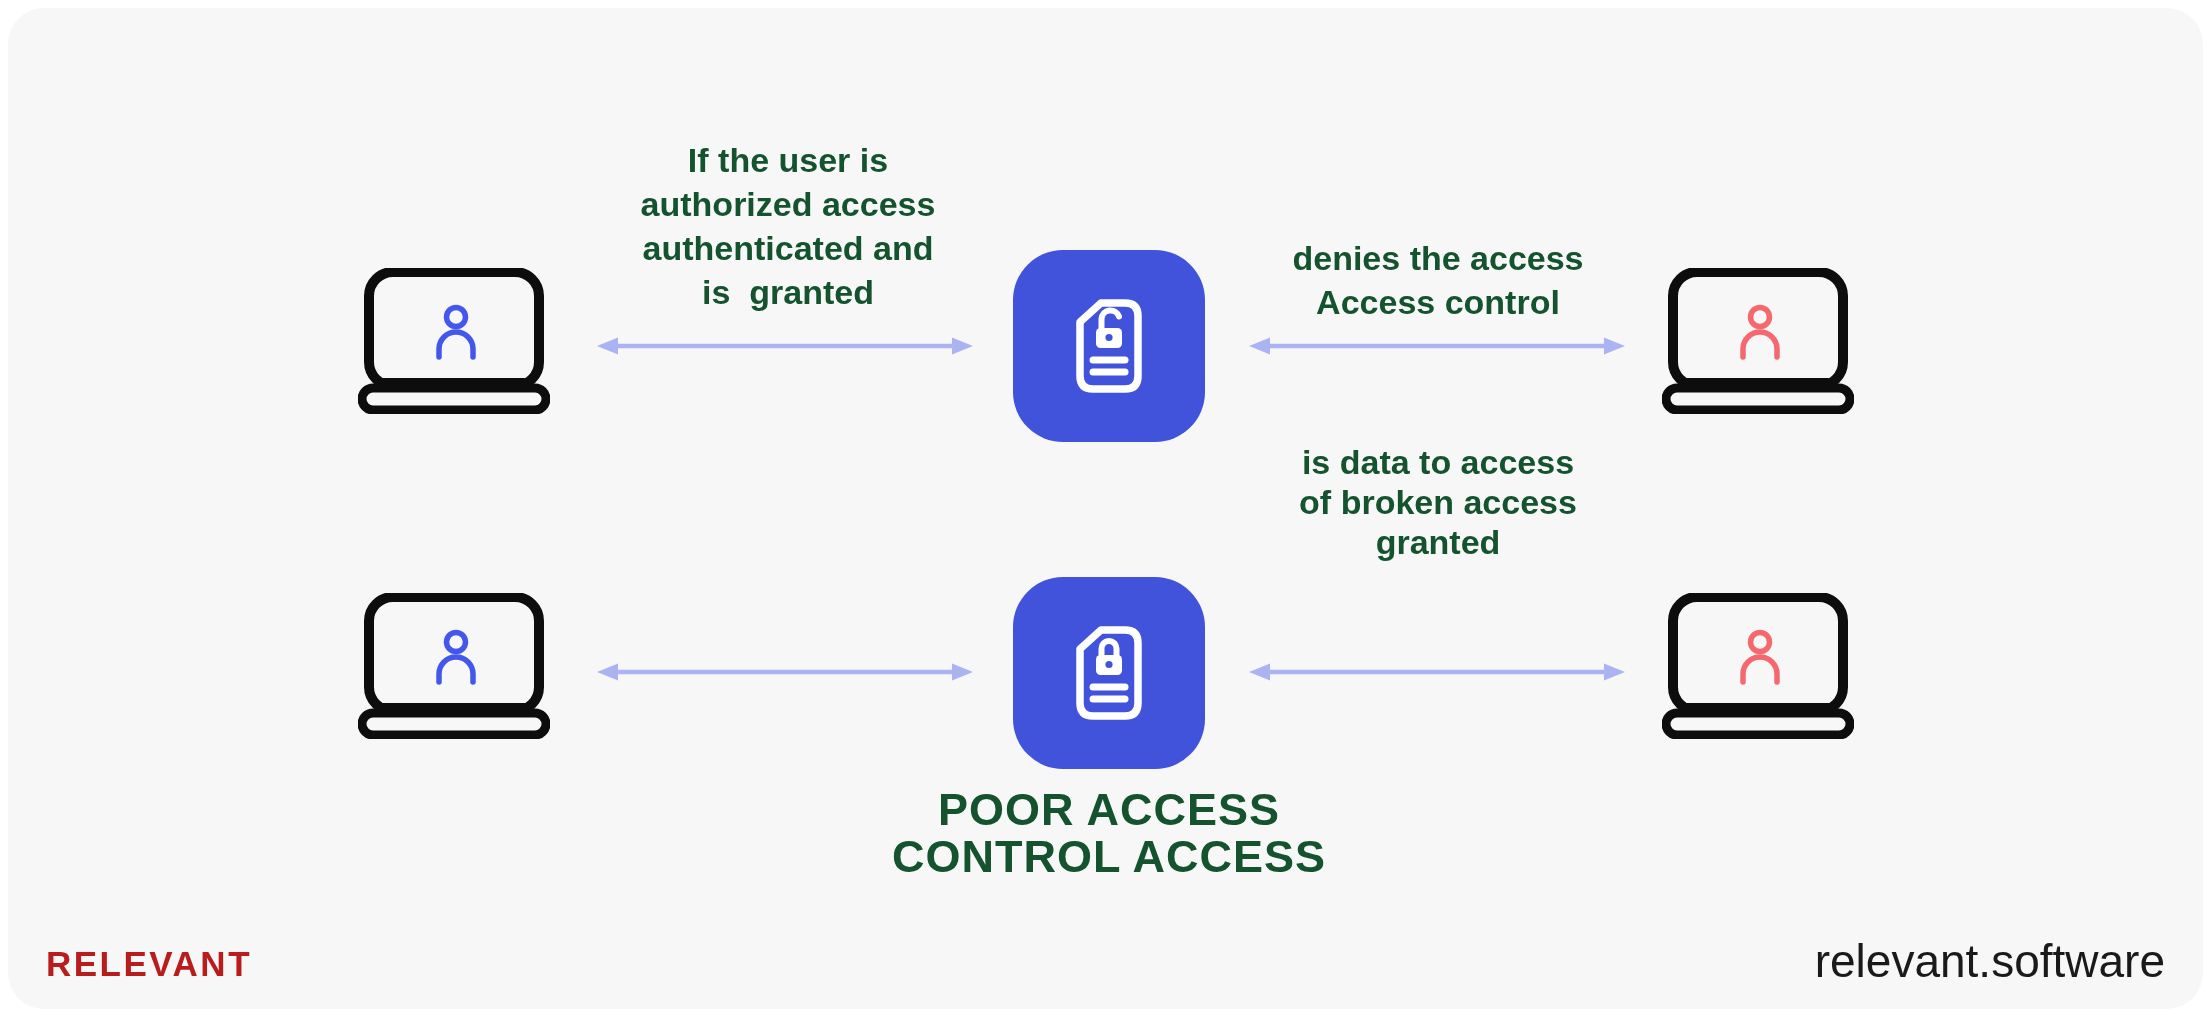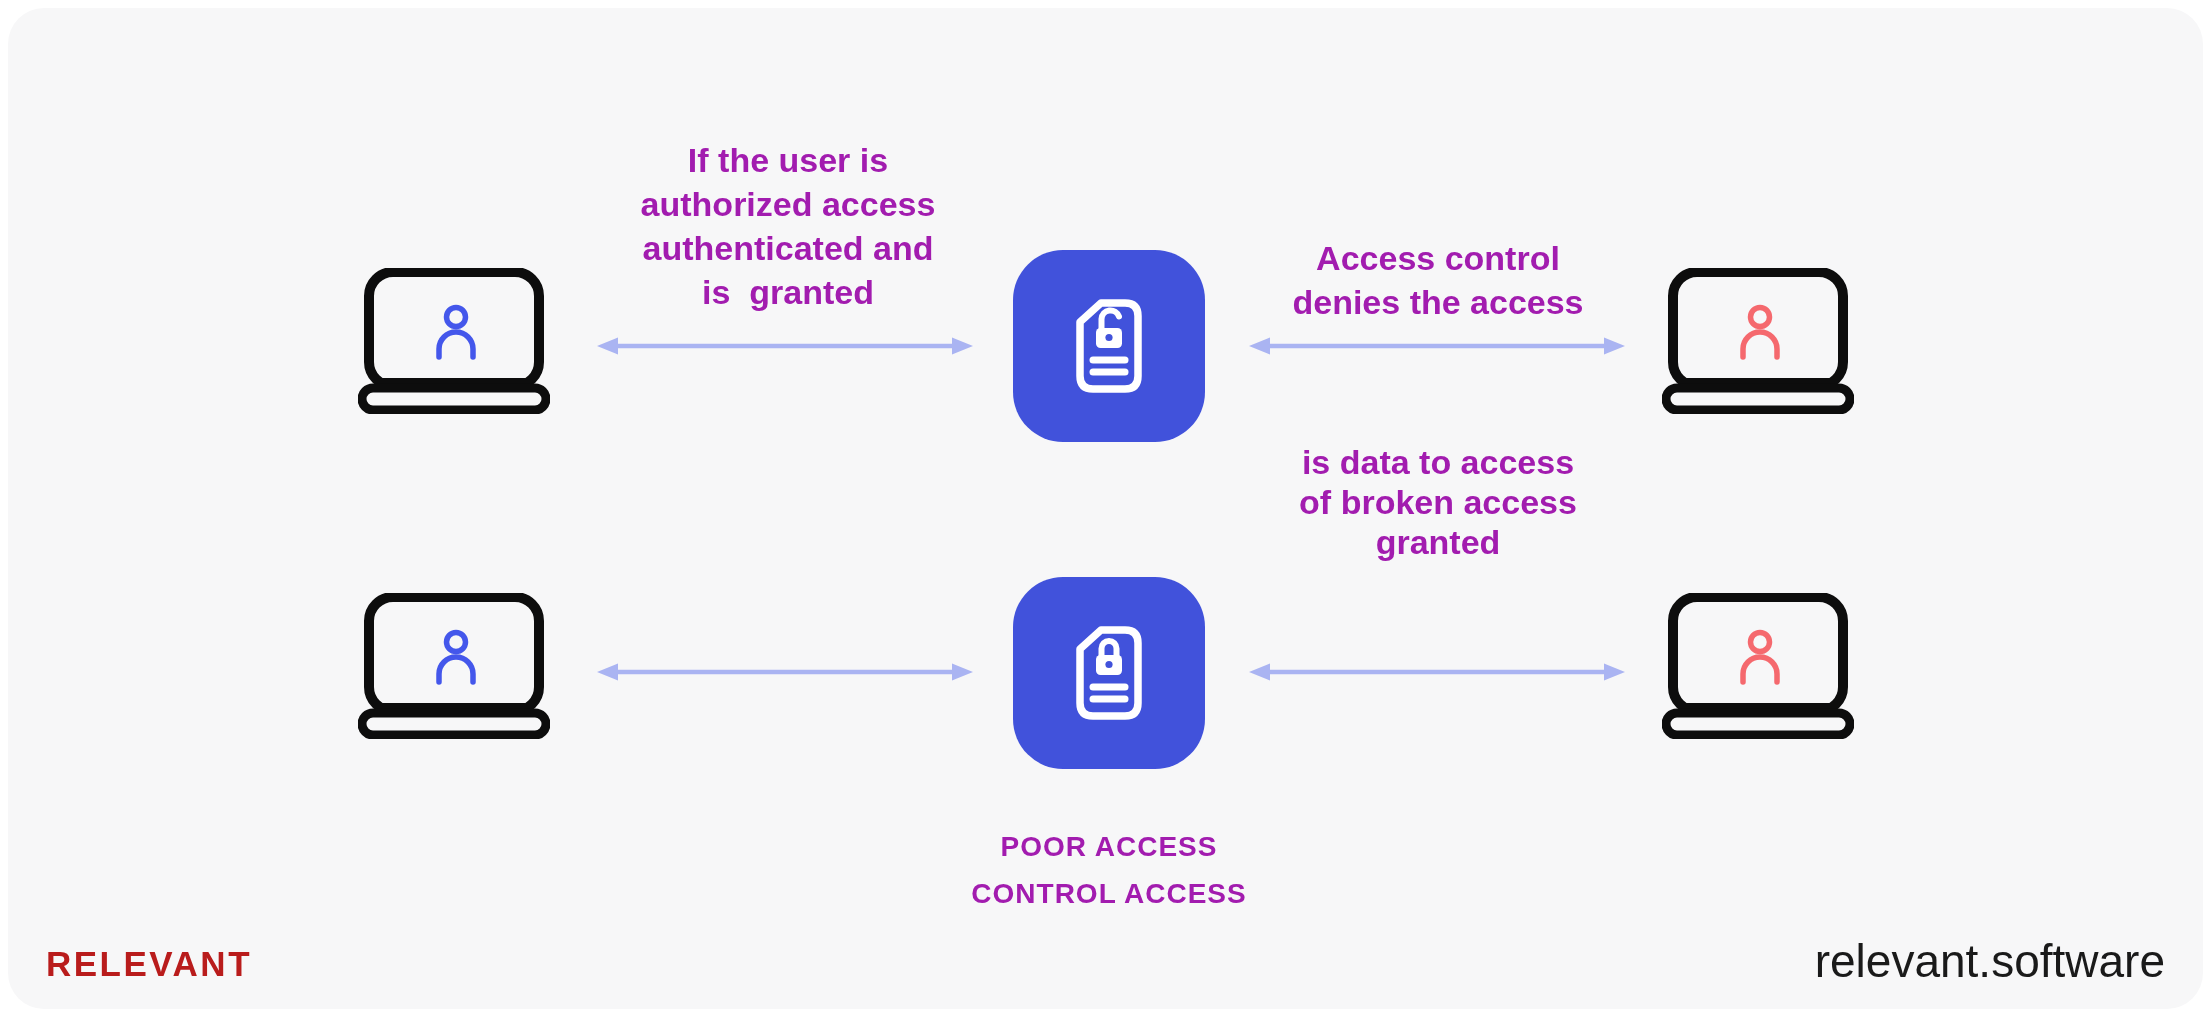--- a/index.html
+++ b/index.html
@@ -24,30 +24,30 @@
     border-radius:50px;
     background:#4152db;
     display:flex;align-items:center;justify-content:center;
   }
   .tile-top{left:1013px;top:250px;}
   .tile-bottom{left:1013px;top:577px;}
   
   .label{
     position:absolute;
     text-align:center;
-    color:#a21caf;
+    color:#14532d;
     font-weight:700;
     font-size:34px;
     line-height:44px;
   }
   .label .line{display:block;white-space:pre;}
   .label-granted{left:528px;top:138px;width:520px;}
   .label-denied{left:1208px;top:236px;width:460px;}
   .label-broken{left:1188px;top:442px;width:500px;line-height:40px;}
-  .label-caption{left:859px;top:786px;width:500px;font-size:28px;line-height:47px;letter-spacing:1px;margin-top:37px;}
+  .label-caption{left:859px;top:786px;width:500px;font-size:45px;line-height:47px;letter-spacing:1px;}
   
   .arrow{position:absolute;}
   
   .brand{
     position:absolute;left:46px;top:944px;
     font-size:35px;font-weight:700;letter-spacing:2.5px;color:#b91c1c;
   }
   .site{
     position:absolute;right:46px;top:934px;
     font-size:46px;font-weight:400;color:#1a1a1a;
@@ -87,22 +87,22 @@
       <path d="M 26 5 H 50 Q 63 5 63 18 V 78 Q 63 91 50 91 H 18 Q 5 91 5 78 V 24 Z" fill="none" stroke="#ffffff" stroke-width="7.5" stroke-linejoin="round"></path>
       <path d="M 26.5 32 V 21 A 9 9 0 0 1 44 18.5" fill="none" stroke="#ffffff" stroke-width="6" stroke-linecap="round"></path>
       <rect x="21" y="30" width="26" height="20" rx="4.5" fill="#ffffff"></rect>
       <circle cx="34" cy="39.5" r="3.6" fill="#4152db"></circle>
       <path d="M 18 62 H 50" stroke="#ffffff" stroke-width="7" stroke-linecap="round"></path>
       <path d="M 18 74 H 50" stroke="#ffffff" stroke-width="7" stroke-linecap="round"></path>
     </svg>
   </div>
 
   <div class="label label-denied">
+    <span class="line">denies the access</span>
     <span class="line">Access control</span>
-    <span class="line">denies the access</span>
   </div>
 
   <svg class="arrow" style="left:1248px;top:334px" width="378" height="24" viewBox="0 0 378 24">
     <line x1="14" y1="12" x2="364" y2="12" stroke="#aab4f2" stroke-width="4.5"></line>
     <polygon points="1,12 22,3.5 22,20.5" fill="#aab4f2"></polygon>
     <polygon points="377,12 356,3.5 356,20.5" fill="#aab4f2"></polygon>
   </svg>
 
   <svg class="abs" style="left:1662px;top:268px" width="192" height="146" viewBox="0 0 192 146">
     <rect x="11" y="4" width="170" height="114" rx="24" fill="none" stroke="#0d0d0d" stroke-width="10"></rect>

